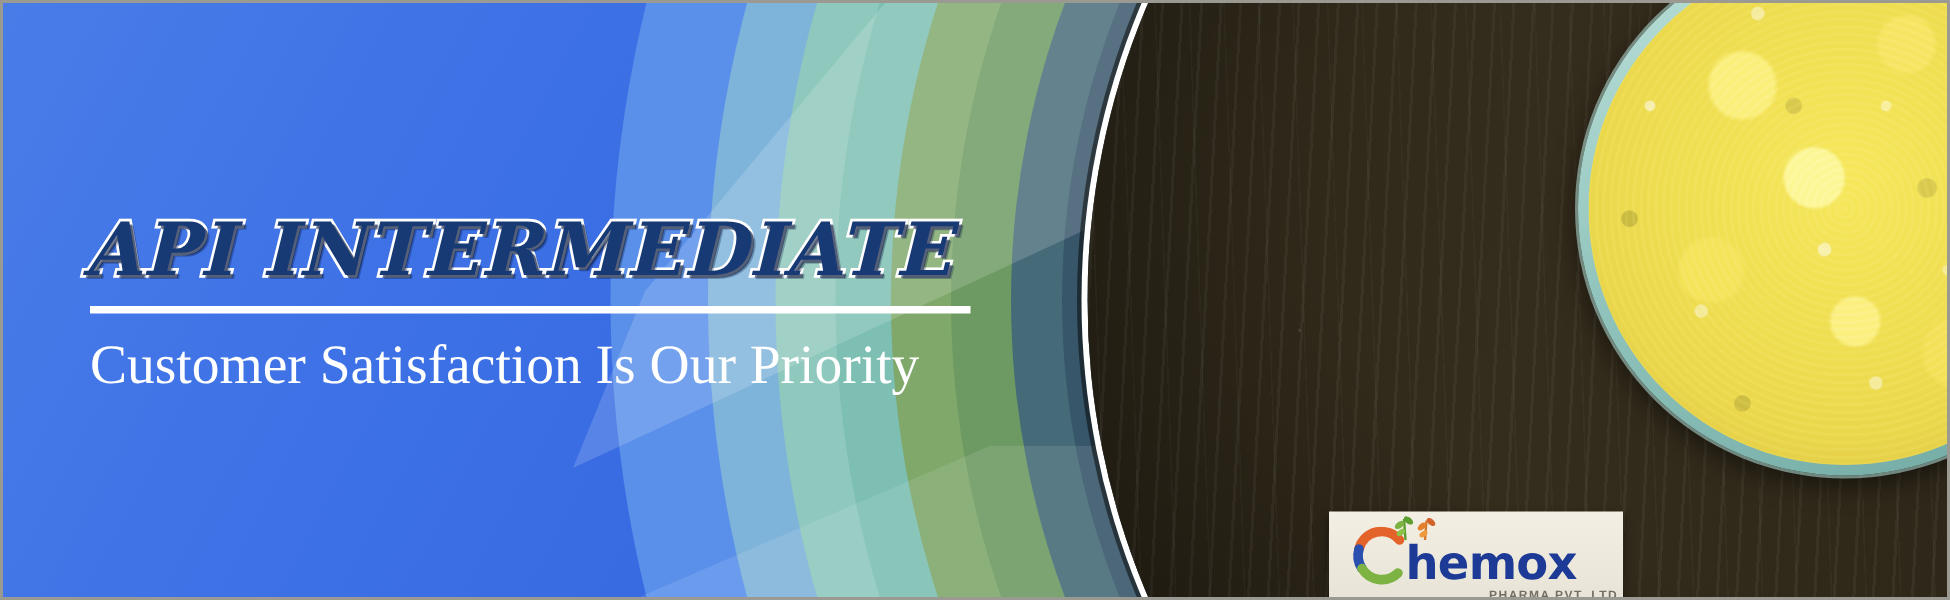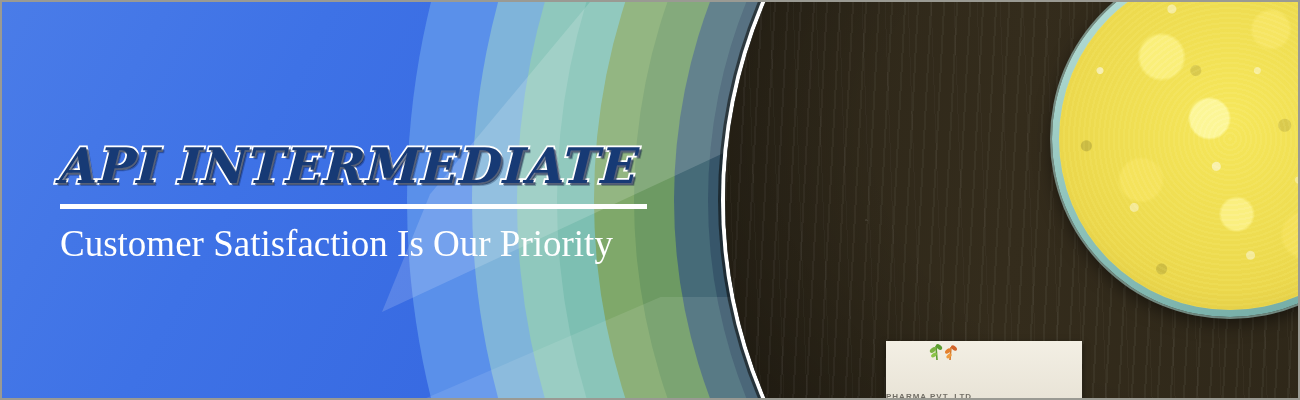--- a/index.html
+++ b/index.html
@@ -204,21 +204,21 @@
     letter-spacing:-0.5px;
   }
   .leaves {
     position:absolute;
     left:41px; top:0px;
     width:34px; height:20px;
   }
   .label-sub {
     position:absolute;
     left:0; right:0; bottom:1px;
-    text-align:left;
+    text-align:right;
     font-family:"Liberation Sans", sans-serif;
     font-size:8px;
     font-weight:700;
     letter-spacing:1px;
     color:#55524a;
     opacity:.8;
   }
 
   
   .text-block {
@@ -284,20 +284,30 @@
   <div class="wedge2"></div>
 
   <div class="photo-wrap">
     <div class="photo"></div>
     <div class="dish">
       <div class="powder"></div>
     </div>
   </div>
 
   <div class="label-card">
+    <div class="logo-row">
+      <span class="logo-c">
+        <svg width="40" height="40" viewBox="0 0 40 40">
+          <path d="M33 9 A15.5 15.5 0 0 0 6 15" fill="none" stroke="#e4632a" stroke-width="6.4" stroke-linecap="round"></path>
+          <path d="M6 15 A15.5 15.5 0 0 0 8 28" fill="none" stroke="#2b4fae" stroke-width="6.4" stroke-linecap="round"></path>
+          <path d="M8 28 A15.5 15.5 0 0 0 32 31" fill="none" stroke="#7cb342" stroke-width="6.4" stroke-linecap="round"></path>
+        </svg>
+      </span>
+      <span class="logo-word">hemox</span>
+    </div>
     <span class="leaves">
       <svg width="34" height="20" viewBox="0 0 34 20">
         <path d="M10 19 L9 5" stroke="#5d9e31" stroke-width="1.6" fill="none"></path>
         <ellipse cx="6" cy="9" rx="3.6" ry="2.1" fill="#7cb342" transform="rotate(-38 6 9)"></ellipse>
         <ellipse cx="12" cy="6" rx="3.6" ry="2.1" fill="#5d9e31" transform="rotate(38 12 6)"></ellipse>
         <ellipse cx="7" cy="14" rx="3.2" ry="1.9" fill="#8bc34a" transform="rotate(-34 7 14)"></ellipse>
         <path d="M23 19 L24 6" stroke="#d2782c" stroke-width="1.6" fill="none"></path>
         <ellipse cx="21" cy="10" rx="3.4" ry="2.0" fill="#e4802e" transform="rotate(-40 21 10)"></ellipse>
         <ellipse cx="27" cy="7" rx="3.4" ry="2.0" fill="#d2632a" transform="rotate(40 27 7)"></ellipse>
         <ellipse cx="22" cy="15" rx="3.0" ry="1.8" fill="#ef9a3d" transform="rotate(-34 22 15)"></ellipse>

